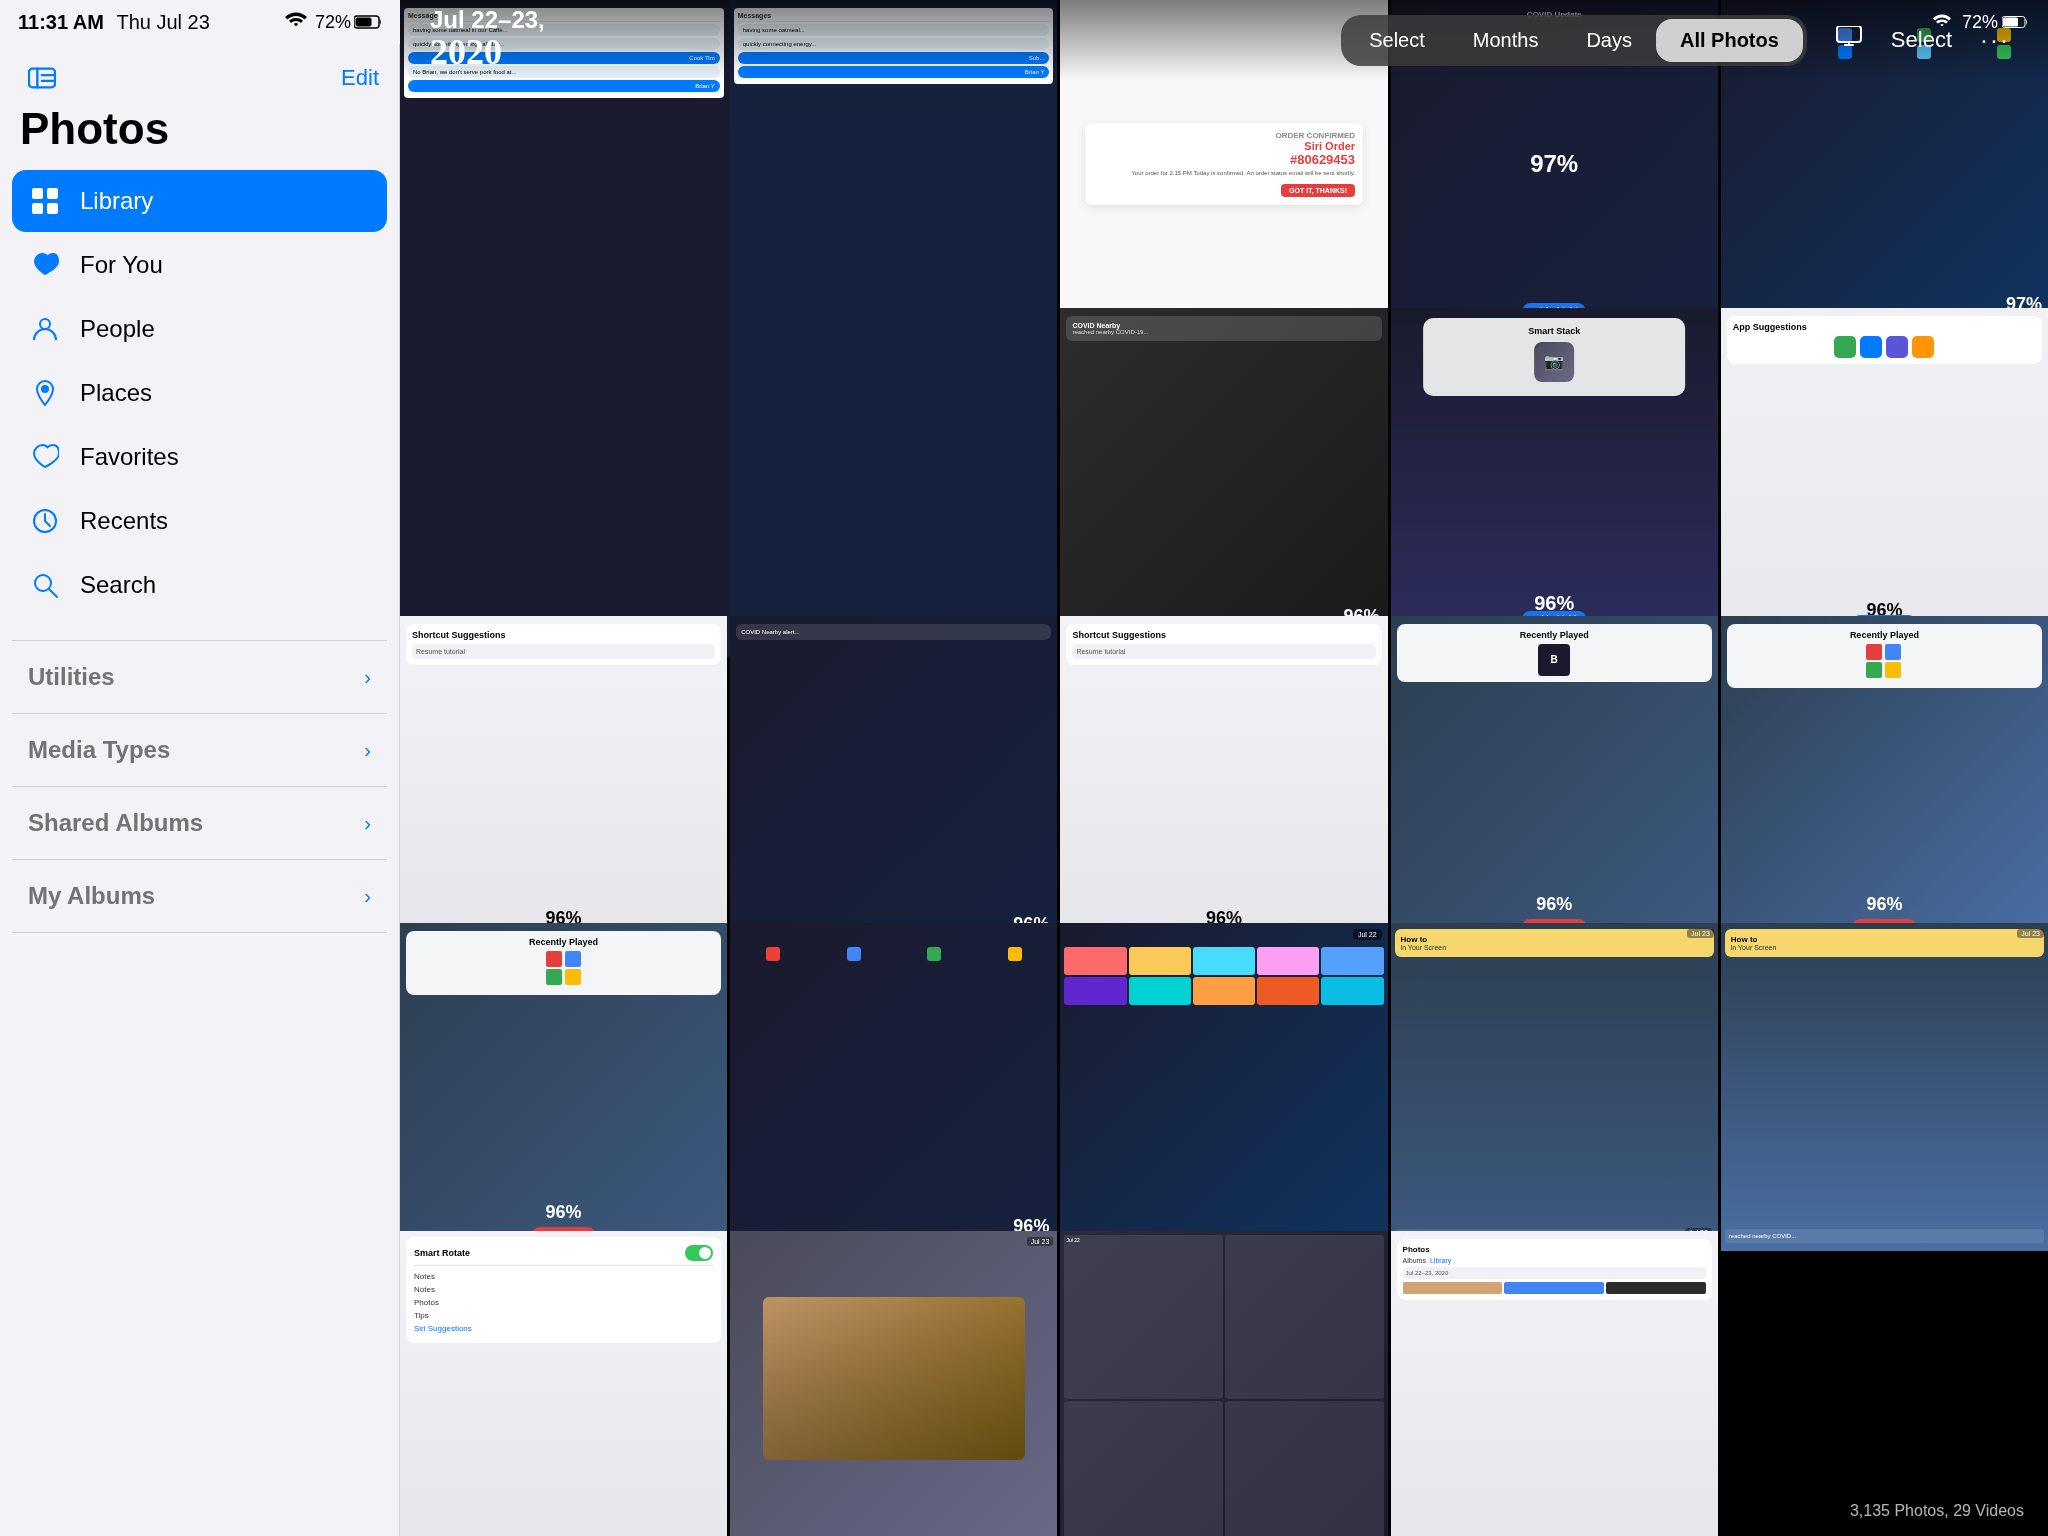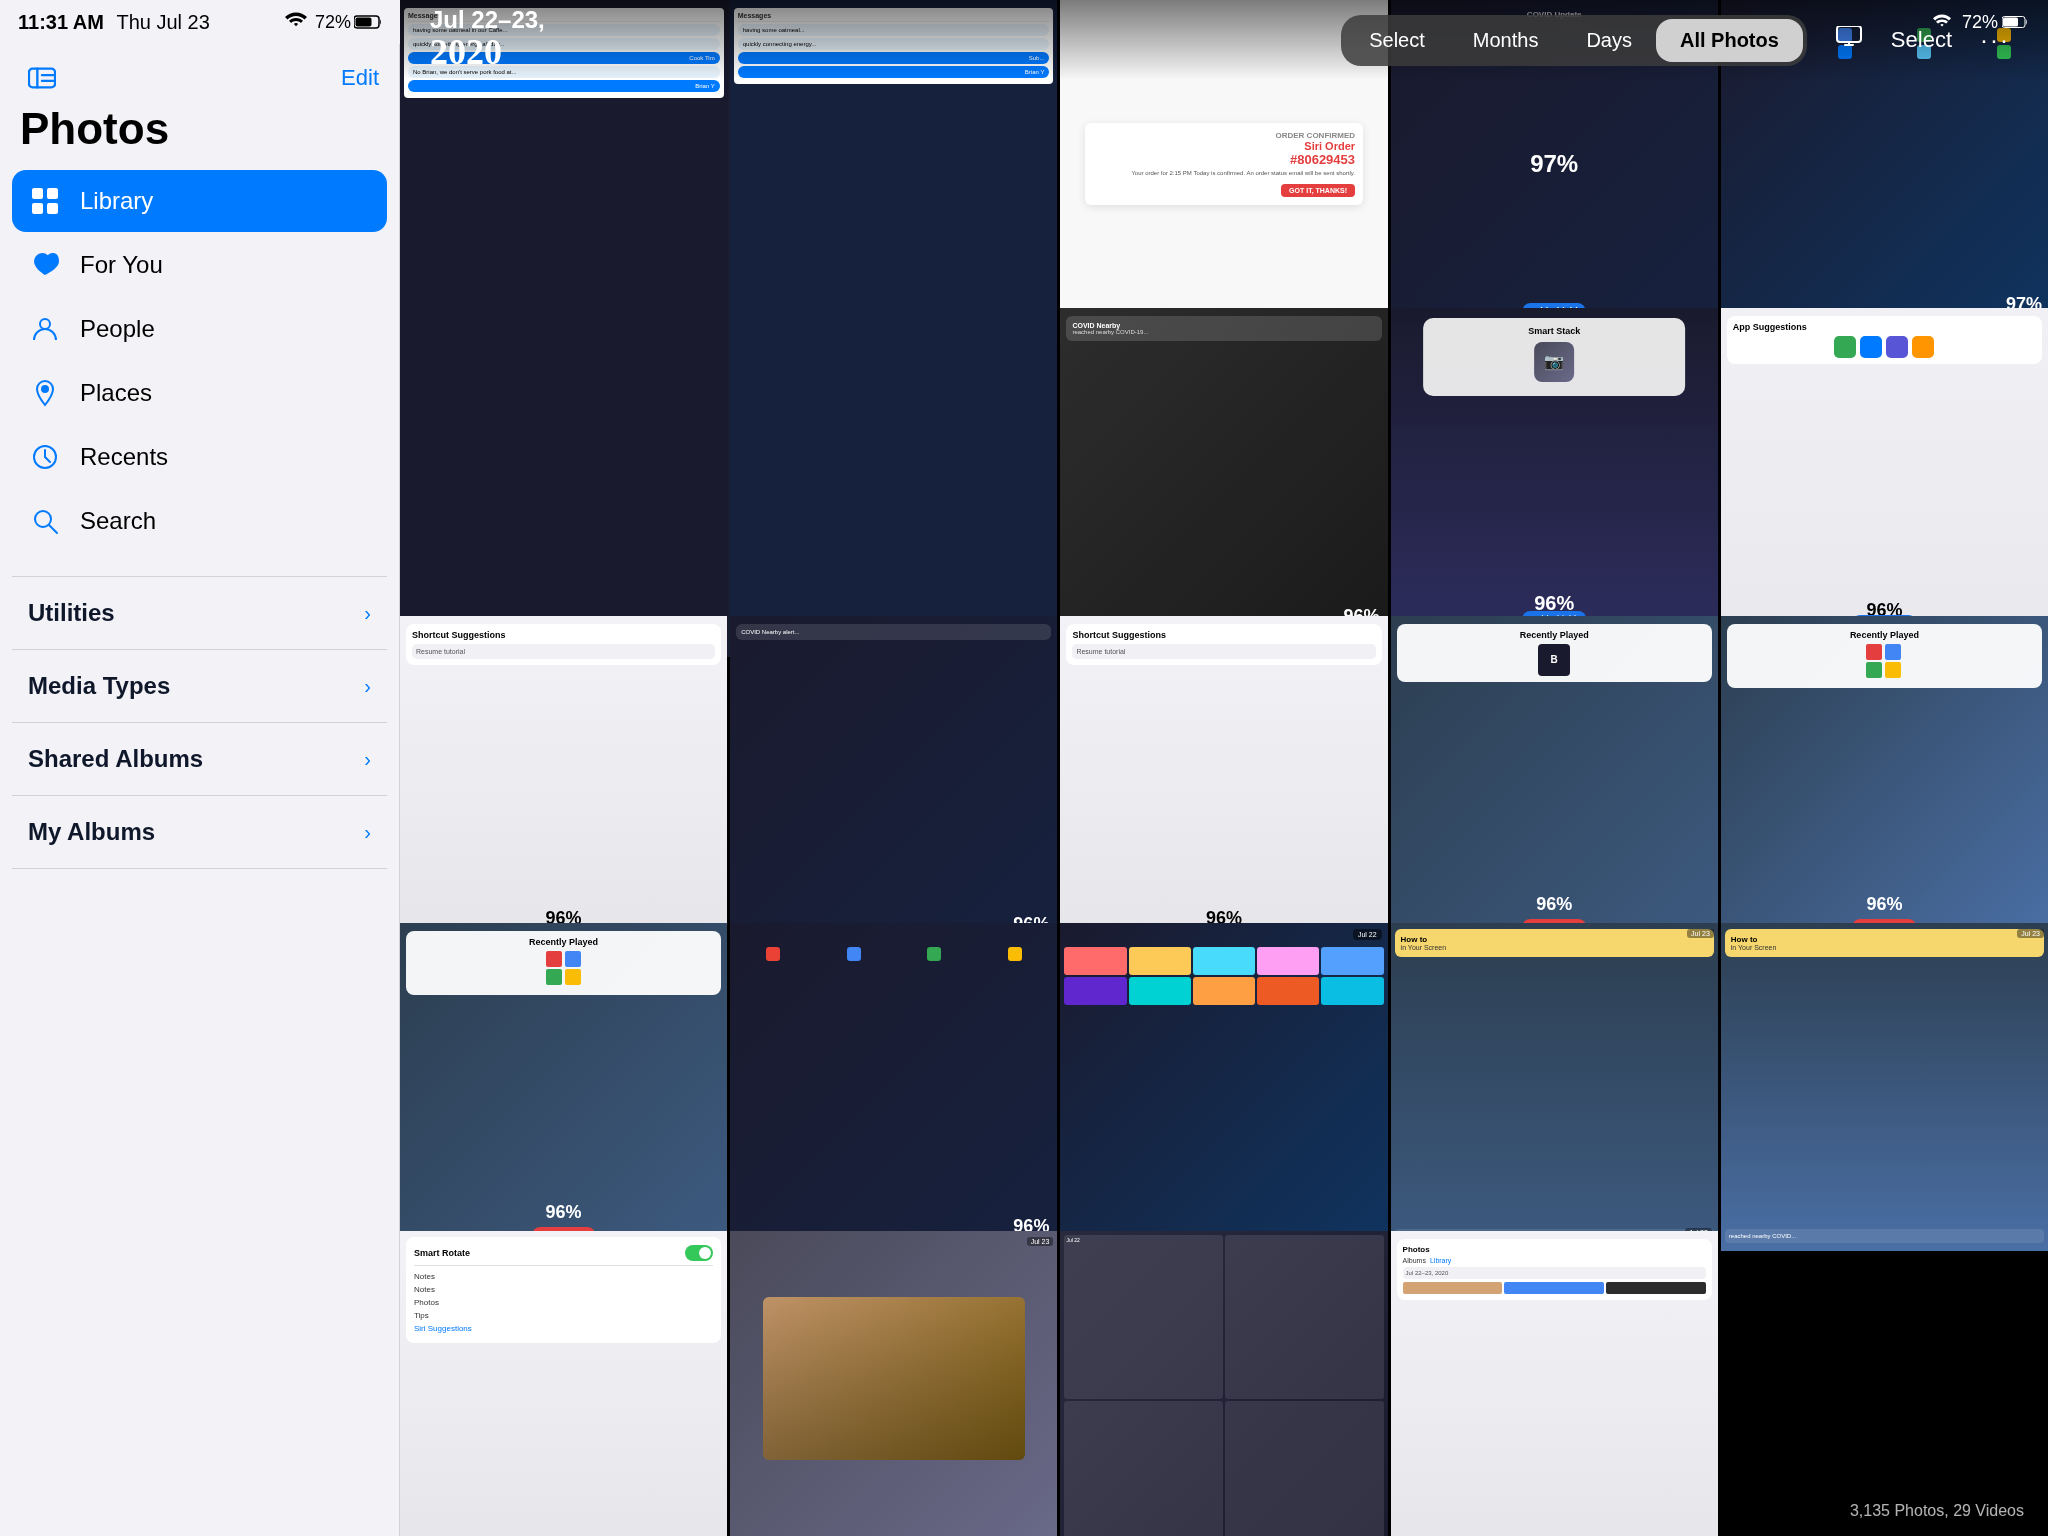--- a/index.html
+++ b/index.html
@@ -126,21 +126,21 @@
       padding: 22px 16px;
       cursor: pointer;
       border-bottom: 1px solid #d1d1d6;
     }
     .sidebar-section-item:first-child {
       border-top: 1px solid #d1d1d6;
     }
     .sidebar-section-label {
       font-size: 24px;
       font-weight: 600;
-      color: #0f172a;
+      color: #737373;
     }
     .chevron {
       font-size: 20px;
       color: #007aff;
     }
 
     
     .main-content {
       flex: 1;
       height: 1536px;
@@ -329,20 +329,28 @@
     <div class="nav-item">
       <div class="nav-icon">
         <svg width="28" height="28" viewBox="0 0 28 28" fill="none" stroke="#007aff" stroke-width="2">
           <path d="M14 2C9.6 2 6 5.6 6 10c0 6 8 16 8 16s8-10 8-16c0-4.4-3.6-8-8-8z"></path>
           <circle cx="14" cy="10" r="3" fill="#007aff"></circle>
         </svg>
       </div>
       <span class="nav-label">Places</span>
     </div>
 
+    <div class="nav-item">
+      <div class="nav-icon">
+        <svg width="28" height="28" viewBox="0 0 28 28" fill="none" stroke="#007aff" stroke-width="2">
+          <path d="M14 24s-11-6.4-11-13.5C3 5.8 7.2 2 11.5 2c1.9 0 3.8.8 5.2 2.2A6.7 6.7 0 0 1 22 2c4.3 0 6 3.8 6 8.5C28 17.6 14 24 14 24z"></path>
+        </svg>
+      </div>
+      <span class="nav-label">Favorites</span>
+    </div>
 
     <div class="nav-item">
       <div class="nav-icon">
         <svg width="28" height="28" viewBox="0 0 28 28" fill="none" stroke="#007aff" stroke-width="2">
           <circle cx="14" cy="14" r="11"></circle>
           <polyline points="14,7 14,14 19,19" stroke-linecap="round" stroke-linejoin="round"></polyline>
         </svg>
       </div>
       <span class="nav-label">Recents</span>
     </div>

